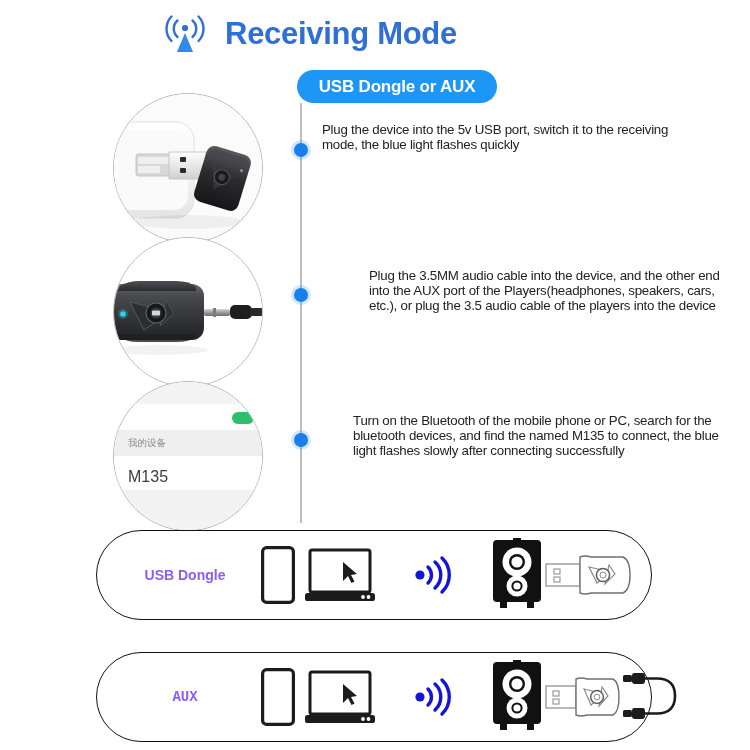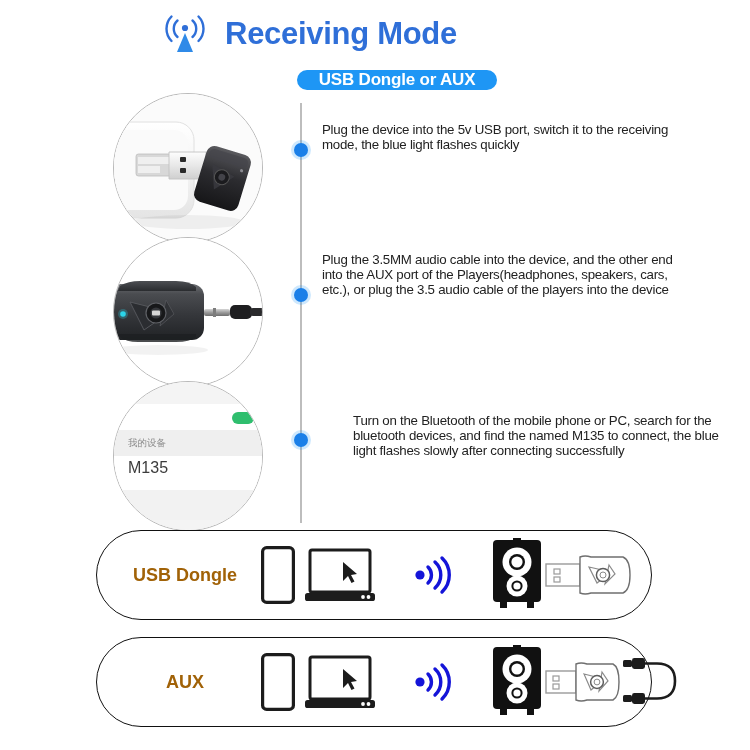--- a/index.html
+++ b/index.html
@@ -42,21 +42,21 @@
     white-space: nowrap;
     line-height: 1;
   }
 
   
   #badge {
     position: absolute;
     top: 70px;
     left: 297px;
     width: 200px;
-    height: 20px;
+    height: 33px;
     border-radius: 17px;
     background: #1e96f5;
     color: #ffffff;
     font-size: 17px;
     font-weight: bold;
     display: flex;
     align-items: center;
     justify-content: center;
     letter-spacing: -0.2px;
     white-space: nowrap;
@@ -88,21 +88,21 @@
   .step-text {
     position: absolute;
     left: 322px;
     width: 372px;
     font-size: 13.3px;
     line-height: 15px;
     color: #222222;
     letter-spacing: -0.25px;
   }
   #step-text-1 { top: 122px; }
-  #step-text-2 { top: 252px; }
+  #step-text-2 { top: 268px; margin-left: 47px; }
   #step-text-3 { top: 413px; margin-left: 31px; }
   .step-text p { margin: 0; }
 
   
   .photo-circle {
     position: absolute;
     left: 113px;
     width: 148px;
     height: 148px;
     border-radius: 50%;
@@ -122,25 +122,25 @@
     width: 556px;
     height: 90px;
     border: 1.6px solid #111111;
     border-radius: 45px;
     background: #ffffff;
     display: flex;
     align-items: center;
     box-sizing: border-box;
   }
   #panel-usb { top: 530px; }
-  #panel-aux { top: 637px; }
+  #panel-aux { top: 652px; font-family: Liberation Mono, monospace; }
 
   .mode-label {
-    color: #a16207;
-    font-size: 18px;
+    color: #8b5cf6;
+    font-size: 14px;
     font-weight: bold;
     white-space: nowrap;
     flex: 0 0 auto;
     text-align: center;
   }
   #label-usb { width: 140px; margin-left: 18px; }
   #label-aux { width: 140px; margin-left: 18px; }
 
   .device-pair {
     flex: 0 0 auto;
@@ -293,21 +293,21 @@
     <rect x="0" y="0" width="148" height="148" fill="#f4f4f4"></rect>
     <rect x="-10" y="22" width="170" height="26" fill="#ffffff"></rect>
     <rect x="-10" y="48" width="170" height="26" fill="#efefef"></rect>
     <rect x="-10" y="74" width="170" height="34" fill="#ffffff"></rect>
     <rect x="-10" y="108" width="170" height="30" fill="#f2f2f2"></rect>
 
     <rect x="118" y="30" width="22" height="12" rx="6" fill="#2fbe6e"></rect>
     <circle cx="134" cy="36" r="5.4" fill="#2fbe6e"></circle>
   </svg>
   <div style="position:absolute; left:14px; top:55px; font-size:9.5px; color:#8a8a8a; font-family:Liberation Serif, serif;">我的设备</div>
-  <div style="position:absolute; left:14px; top:77px; font-size:16px; color:#3c3c3c; font-family:'Liberation Sans', sans-serif;">M135</div>
+  <div style="position:absolute; left:14px; top:86px; font-size:16px; color:#3c3c3c; font-family:'Liberation Sans', sans-serif;">M135</div>
 </div>
 
 <div class="mode-panel" id="panel-usb">
   <div class="mode-label" id="label-usb">USB Dongle</div>
 
   <div class="device-pair">
     <span>
       <svg width="34" height="58" viewBox="0 0 34 58">
         <rect x="1.6" y="1.6" width="30.8" height="54.8" rx="4" fill="#ffffff" stroke="#1c1c1c" stroke-width="3.2"></rect>
         <rect x="6" y="9" width="22" height="36" fill="#ffffff"></rect>

